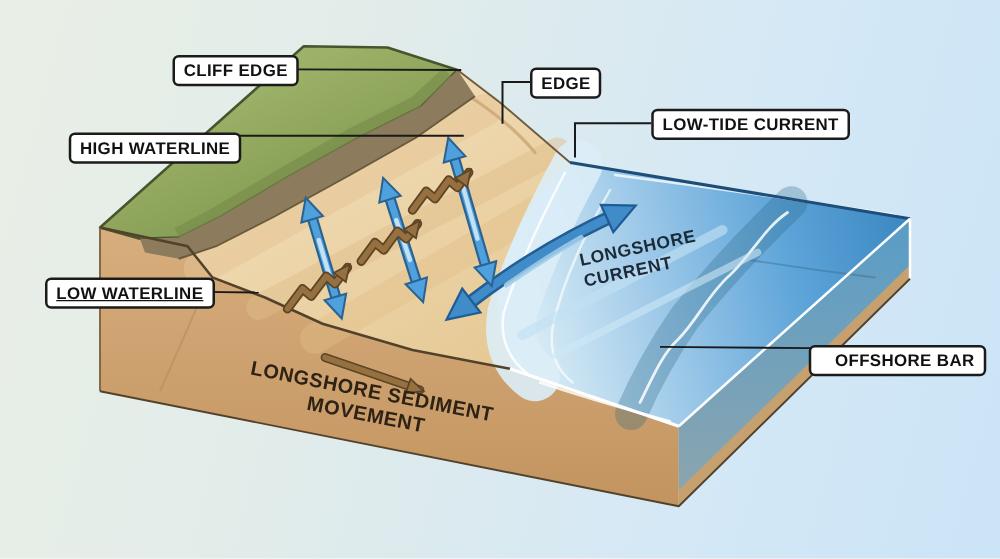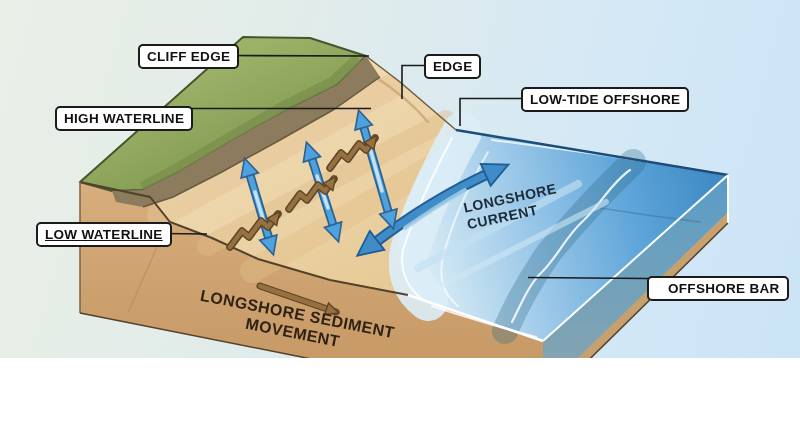--- a/index.html
+++ b/index.html
@@ -1,17 +1,17 @@
 <!DOCTYPE html>
 <html><head>
 <meta charset="utf-8">
 <style>
   html,body{margin:0;padding:0;}
   body{font-family:"Liberation Sans", sans-serif;}
-  .stage{position:relative;width:800px;height:358px;overflow:hidden;
+  .stage{position:relative;width:800px;height:447px;overflow:hidden;
          background:linear-gradient(105deg,#eaefe6 0%,#e1ecea 35%,#d4e8f6 72%,#cbe4f6 100%);}
   .stage svg{position:absolute;left:0;top:0;}
   .callout{position:absolute;background:#ffffff;border:2px solid #1b1b1b;border-radius:5px;
            padding:2px 7px;font-size:13.5px;font-weight:700;color:#111;letter-spacing:.3px;
            white-space:nowrap;line-height:17px;}
   .scene-text{position:absolute;font-weight:700;white-space:nowrap;}
   .t-current{color:#1b2a36;font-size:14px;letter-spacing:.5px;line-height:17px;
              transform:rotate(-12deg);transform-origin:left top;}
   .t-sediment{color:#2e2215;font-size:16px;letter-spacing:.4px;line-height:19px;text-align:center;
              transform:rotate(11deg);transform-origin:center center;}
@@ -152,21 +152,21 @@
     <path d="M424,65.5 L402,65.5 L402,99"></path>
     <path d="M521,98.5 L460,98.5 L460,126"></path>
     <path d="M161,233.5 L207,234"></path>
     <path d="M648,278.5 L528,277.5"></path>
   </g>
 </svg>
 
 <div class="callout" style="left:138px;top:44px;">CLIFF EDGE</div>
 <div class="callout" style="left:55px;top:106px;">HIGH WATERLINE</div>
 <div class="callout" style="left:424px;top:54px;">EDGE</div>
-<div class="callout" style="left:521px;top:87px;">LOW-TIDE OFFSHORE</div>
+<div class="callout" style="left:521px;top:87px;">LOW-TIDE CURRENT</div>
 <div class="callout" style="left:36px;top:222px;text-decoration:underline;">LOW WATERLINE</div>
 <div class="callout" style="left:647px;top:276px;padding-left:19px;">OFFSHORE BAR</div>
 
 <div class="scene-text t-current" style="left:462px;top:200px;">
   <div>LONGSHORE</div>
   <div>CURRENT</div>
 </div>
 <div class="scene-text t-sediment" style="left:197px;top:304px;width:195px;">
   <div>LONGSHORE SEDIMENT</div>
   <div>MOVEMENT</div>

